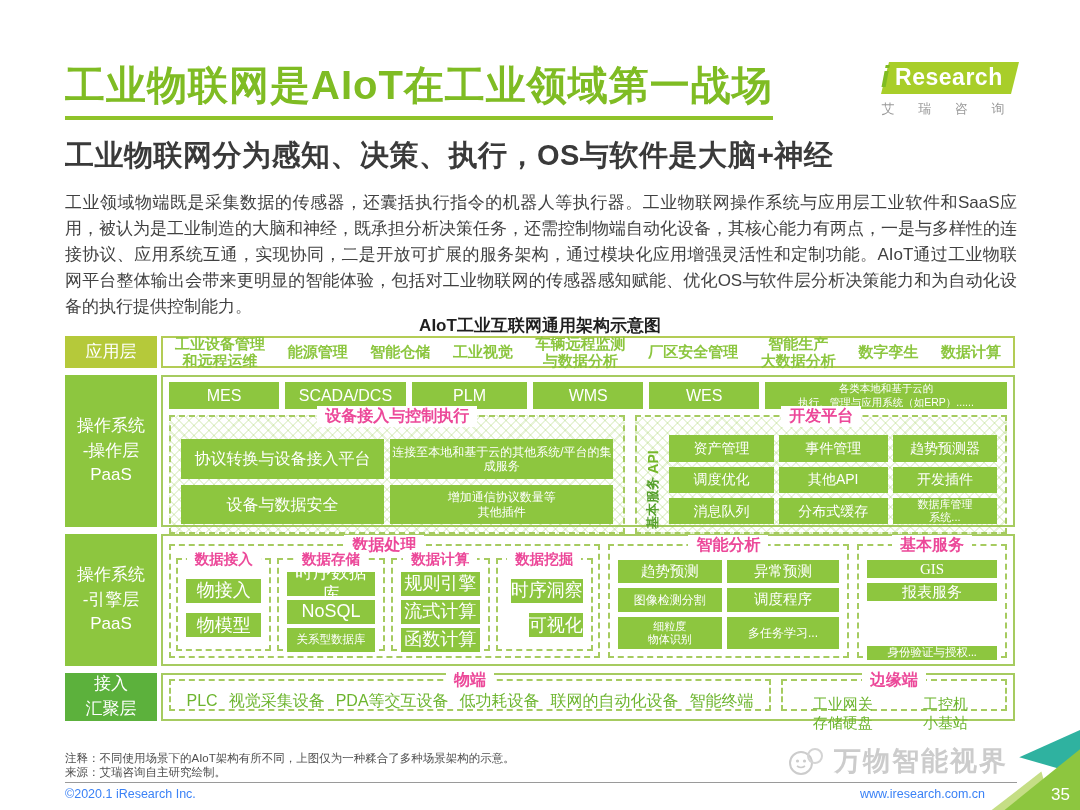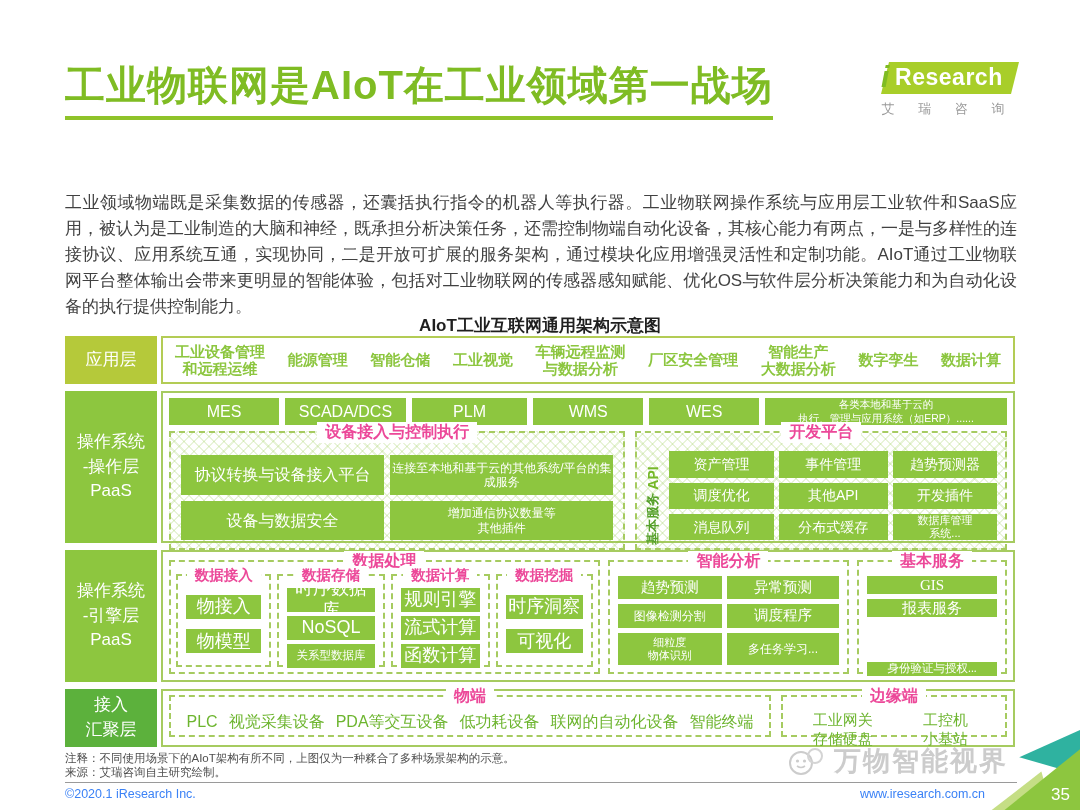--- a/index.html
+++ b/index.html
@@ -50,21 +50,21 @@
   .bg-lime  { background:#b5c93a; }
   .bg-green { background:#8dc63f; }
   .bg-dark  { background:#5cb13c; }
 
   .gbox {
     background:#8dc63f; color:#fff; display:flex; align-items:center; justify-content:center;
     text-align:center; line-height:1.2;
   }
 
   
-  .row-app { height:48px;justify-content:flex-end; }
+  .row-app { height:32px;justify-content:flex-end; }
   .row-app .drow-content {
     display:flex; align-items:center; justify-content:space-between; padding:0 12px;
     border-color:#b3cc55;
   }
   .app-item { font-size:15px; font-weight:bold; color:#8cc63f; text-align:center; line-height:1.15; }
 
   
   .row-ops { height:152px; }
   .row-ops .drow-content { padding:5px 6px 7px 6px; display:flex; flex-direction:column; }
   .osbox-strip { display:flex; gap:6px; height:30px; }
@@ -98,33 +98,33 @@
   .dev-grid .gbox.tiny { font-size:11px; }
 
   
   .row-eng { height:132px; }
   .row-eng .drow-content { padding:8px 6px 6px 6px; display:flex; gap:8px; }
   .dp-outer { flex:3.05; padding:12px 5px 5px 5px; display:flex; gap:6px; }
   .dp-group { border:2px dashed #a6cb60; position:relative; padding:12px 4px 5px 4px; display:flex; flex-direction:column; justify-content:space-evenly; gap:4px; }
   .dp-group .float-title { font-size:14.5px; top:-10px; }
   .dp-group .gbox { min-height:24px; font-size:18px; margin:0 4px; }
   .dp-group .gbox.sm { font-size:11.5px; }
-  .g-access { flex:0.98; } .g-store { flex:1.12; } .g-calc { flex:1.02; } .g-mine { flex:1; }
+  .g-access { flex:0.98; } .g-store { flex:1.12; } .g-calc { flex:1.02; } .g-mine { flex:1;align-items:flex-end; }
 
   .ia-section { flex:1.62; padding:14px 8px 7px 8px; display:grid; grid-template-columns:1fr 1.08fr; gap:5px; }
   .ia-section .gbox { font-size:14.5px; }
   .ia-section .gbox.sm { font-size:12px; }
   .ia-section .gbox.xs { font-size:11px; }
 
   .bs-section { flex:0.95; padding:14px 8px 7px 8px; display:flex; flex-direction:column; gap:5px; }
   .bs-section .gbox { flex:1; font-size:15px;font-family:Liberation Serif, serif; }
   .bs-section .gbox.sm { font-size:11.5px;margin-top:40px; }
 
   
-  .row-acc { height:58px;border-radius:18px; }
+  .row-acc { height:48px;border-radius:18px; }
   .row-acc .drow-content { display:flex; gap:10px; padding:4px 6px 8px 6px; }
   .things-section { flex:2.95; display:flex; align-items:center; justify-content:space-around; padding:14px 10px 2px 10px; }
   .things-section .titem { color:#6db52f; font-size:16px; white-space:nowrap; }
   .edge-section { flex:1.05; display:grid; grid-template-columns:1fr 1fr; padding:14px 8px 2px 8px; align-items:center; }
   .edge-section .titem { color:#6db52f; font-size:15px; text-align:center; }
 
   
   .footnotes {
     position:absolute; left:65px; right:63px; top:751px;
     font-size:11.5px; color:#4f4f4f; line-height:14px;
@@ -152,20 +152,21 @@
 
 <div class="header">
   <span class="main-title">工业物联网是AIoT在工业领域第一战场</span>
   <div class="logo">
     <div class="logo-row">
       <span class="logo-i">i</span>
       <span class="logo-box"><span>Research</span></span>
     </div>
     <div class="logo-sub">艾 瑞 咨 询</div>
   </div>
+  <div class="subtitle">工业物联网分为感知、决策、执行，OS与软件是大脑+神经</div>
 </div>
 
 <div class="intro">工业领域物端既是采集数据的传感器，还囊括执行指令的机器人等执行器。工业物联网操作系统与应用层工业软件和SaaS应用，被认为是工业制造的大脑和神经，既承担分析决策任务，还需控制物端自动化设备，其核心能力有两点，一是与多样性的连接协议、应用系统互通，实现协同，二是开放可扩展的服务架构，通过模块化应用增强灵活性和定制功能。AIoT通过工业物联网平台整体输出会带来更明显的智能体验，包括对工业物联网的传感器感知赋能、优化OS与软件层分析决策能力和为自动化设备的执行提供控制能力。</div>
 
 <div class="diagram-title">AIoT工业互联网通用架构示意图</div>
 
 <div class="diagram">
 
   <div class="drow row-app">
     <div class="drow-label bg-lime pre">应用层</div>

